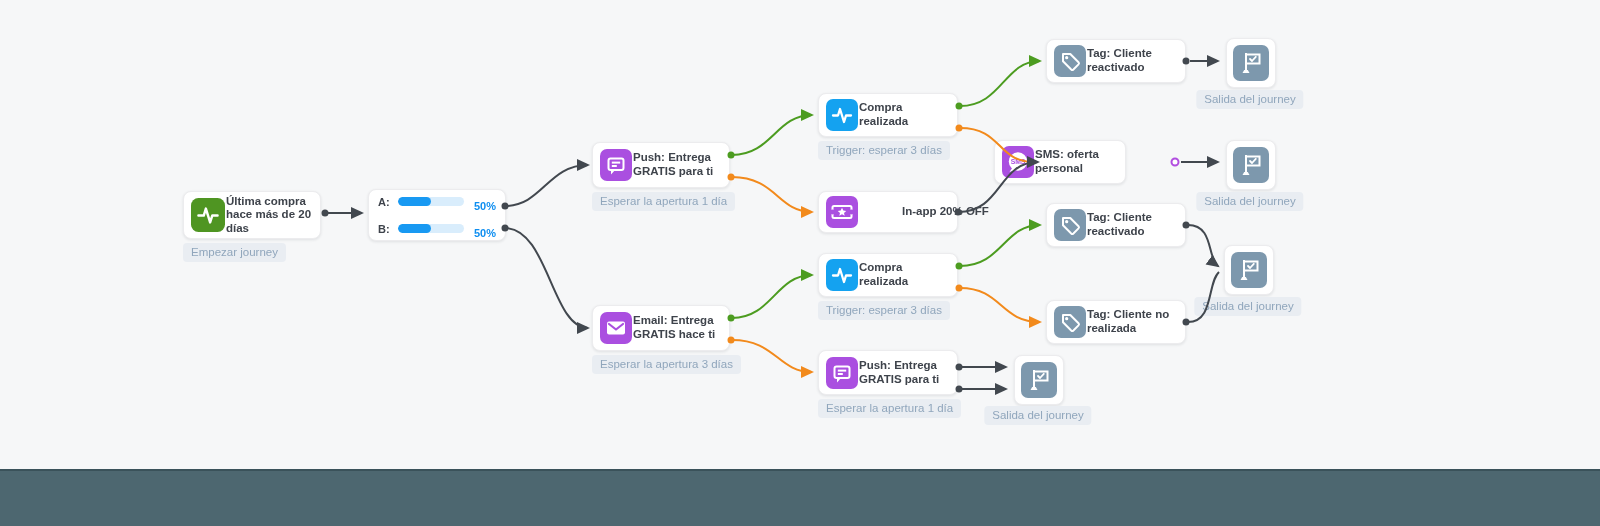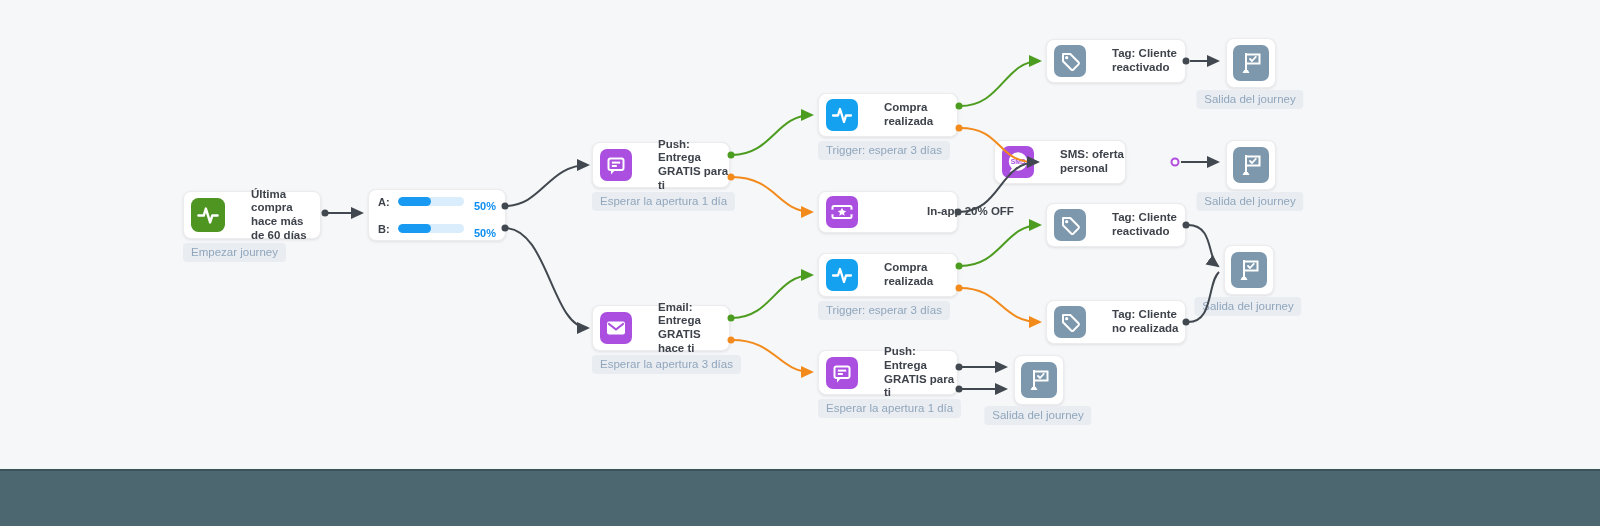--- a/index.html
+++ b/index.html
@@ -2,21 +2,21 @@
 <html><head>
 <meta charset="utf-8">
 <style>
   html,body{margin:0;padding:0;}
   body{font-family:"Liberation Sans","DejaVu Sans",sans-serif;background:#e9eaeb;}
   #stage{position:relative;width:1600px;height:526px;background:#f6f7f8;overflow:hidden;}
 
   
   .node{position:absolute;background:#ffffff;border:1px solid #ececee;border-radius:8px;
         box-shadow:0 1px 3px rgba(20,30,40,.10);display:flex;align-items:center;
-        gap:26px;padding-left:7px;box-sizing:border-box;z-index:2;}
+        gap:1px;padding-left:7px;box-sizing:border-box;z-index:2;}
   .nicon{flex:0 0 auto;display:flex;}
   .ntitle{font-size:11.5px;font-weight:600;color:#3e434b;line-height:1.18;width:92px;}
   .nowrap .ntitle{white-space:nowrap;margin-left:43px;}
 
   
   .badge{position:absolute;background:#e9edf2;color:#90a6bc;font-size:11.5px;
          padding:2px 8px 3px;border-radius:4px;line-height:1.25;z-index:2;white-space:nowrap;text-align:center;}
   .exit-label{transform:translateX(-50%);}
 
   
@@ -66,21 +66,21 @@
 
 <div id="stage">
 
   <div class="node" id="n-start">
     <span class="nicon">
       <svg width="34" height="34" viewBox="0 0 32 32">
           <rect width="32" height="32" rx="7" fill="#4f9522"></rect>
           <polyline points="7,16.5 12,16.5 14,10 18,23 20,16.5 25,16.5" fill="none" stroke="#fff" stroke-width="2.3" stroke-linecap="round" stroke-linejoin="round"></polyline>
         </svg>
     </span>
-    <span class="ntitle">Última compra hace más de 60 días</span>
+    <span class="ntitle">Última compra hace más de 20 días</span>
   </div>
   <div class="badge" id="b-start">Empezar journey</div>
 
   <div class="node ab" id="n-ab">
     <div class="abrow">
       <span class="ablabel">A:</span>
       <span class="abtrack">
           <span class="abfill"></span>
         </span>
       <span class="abpct">50%</span>

